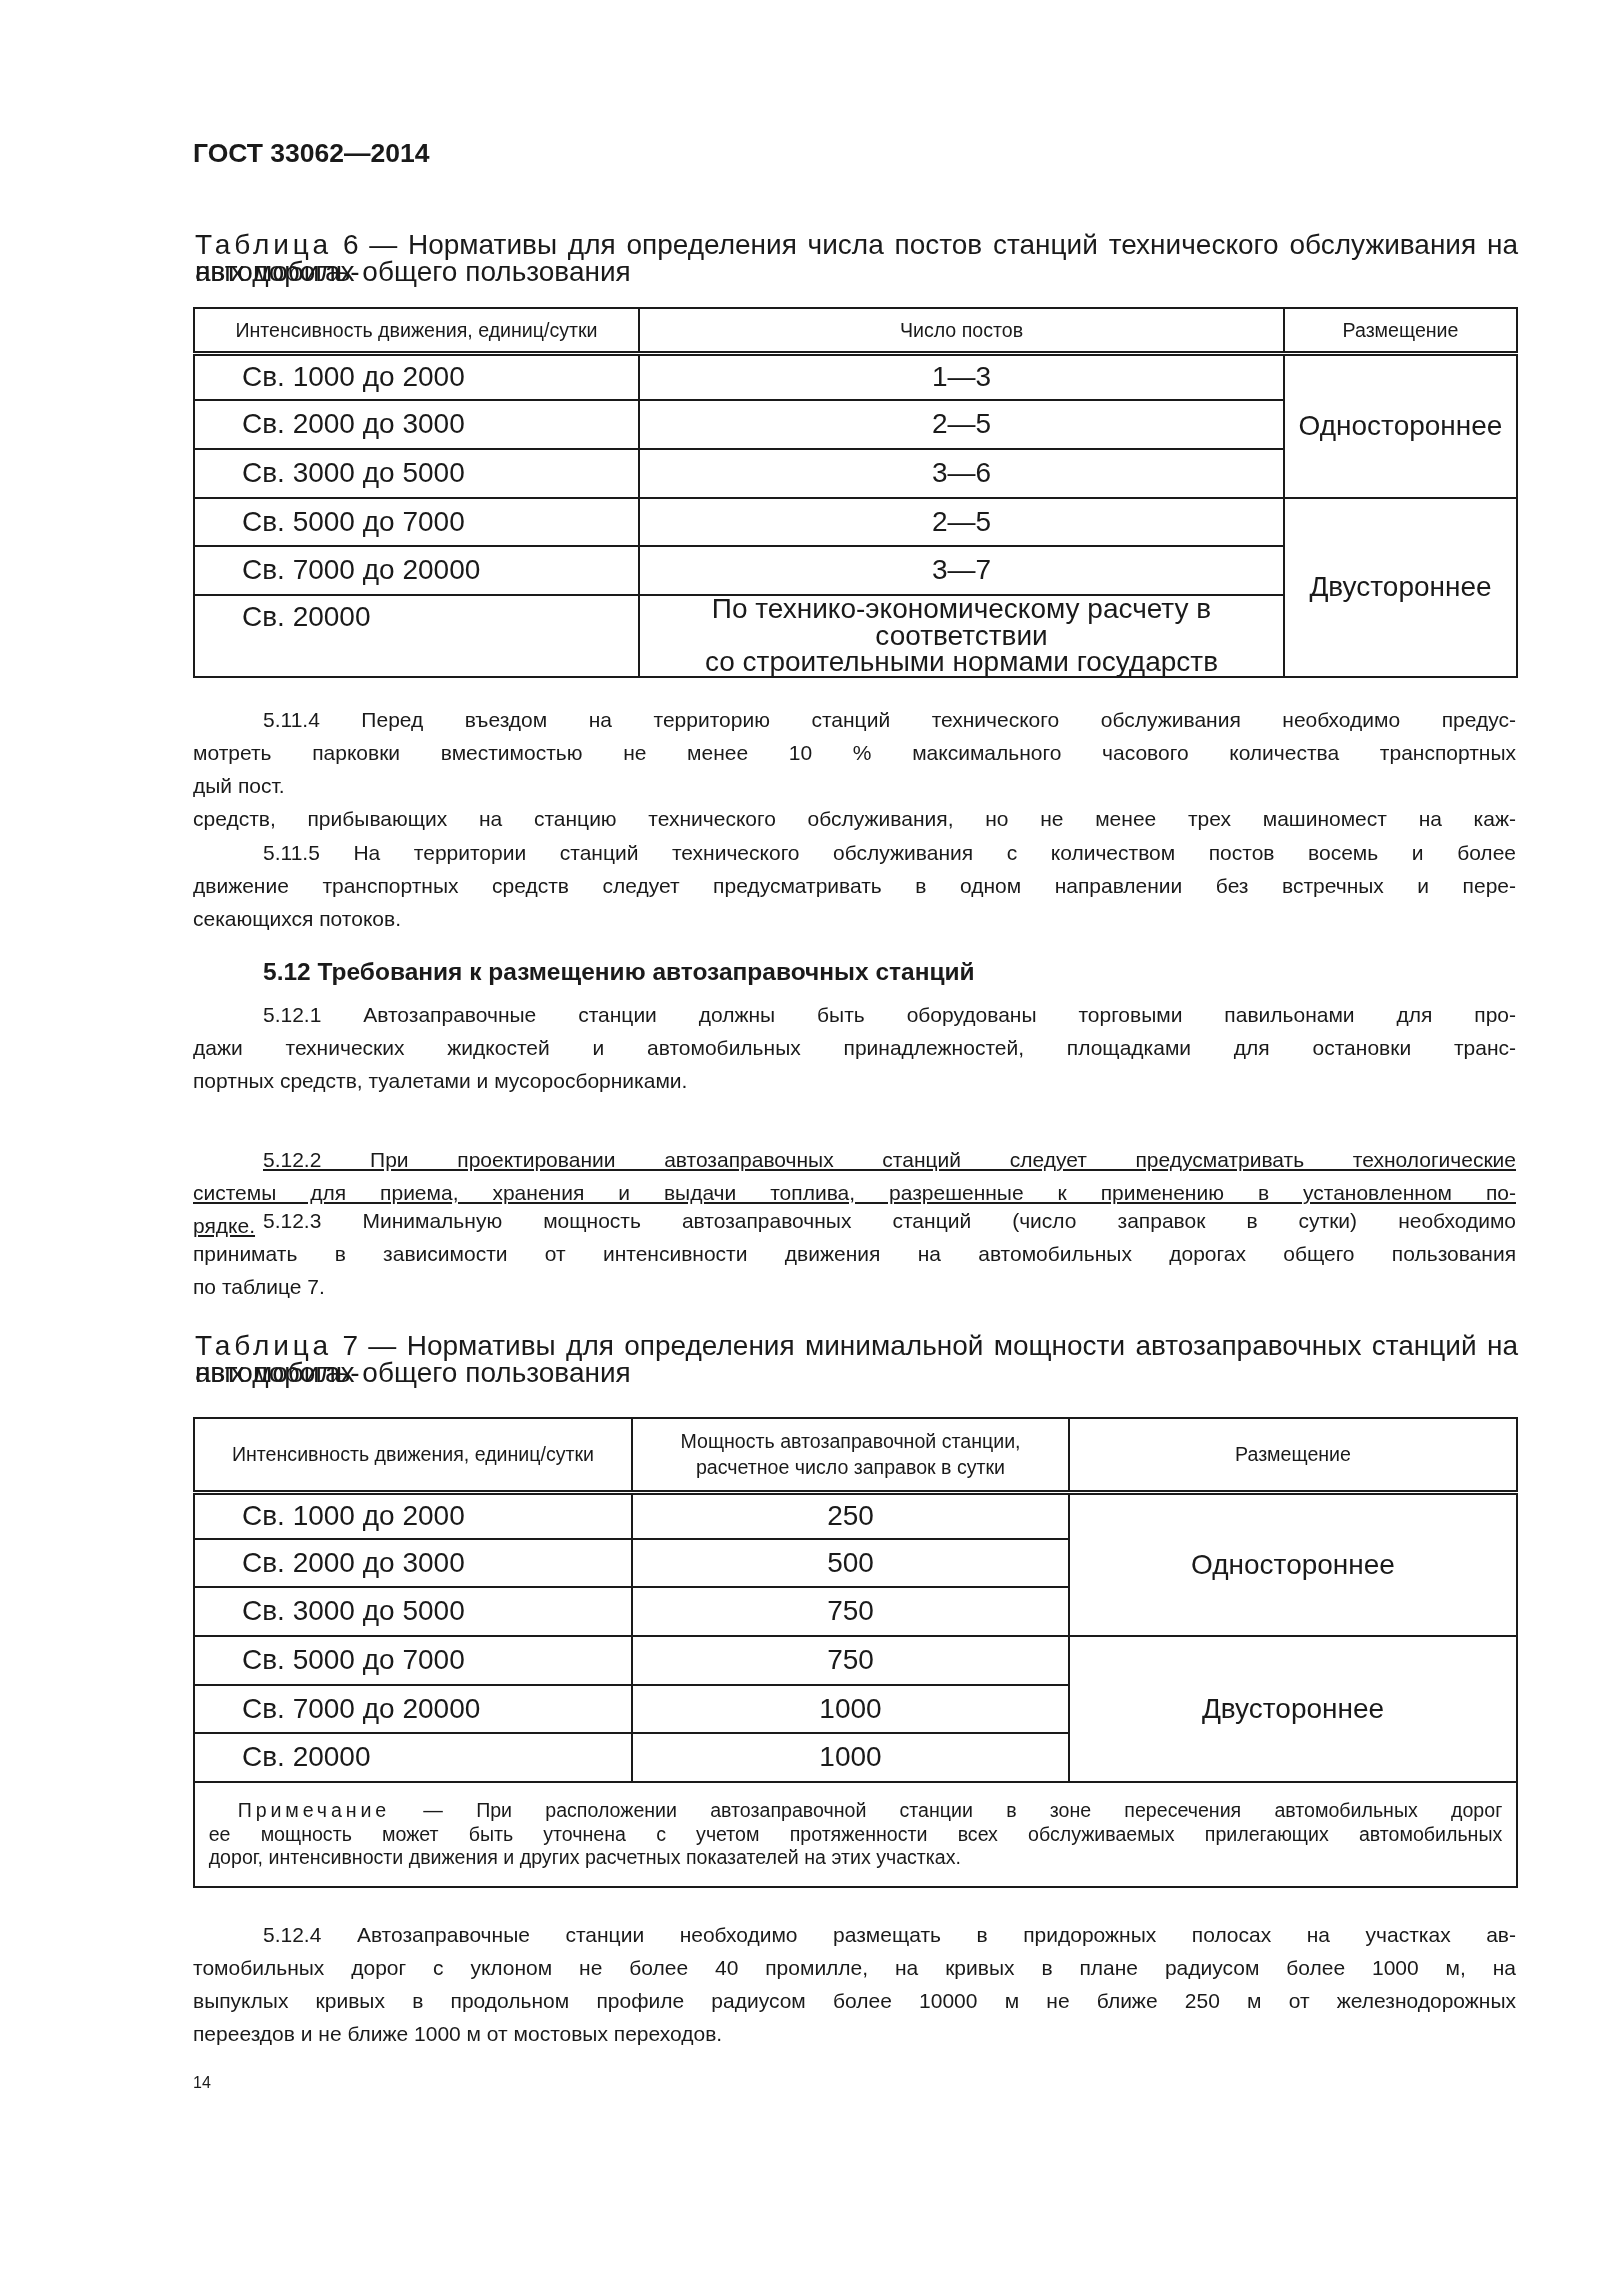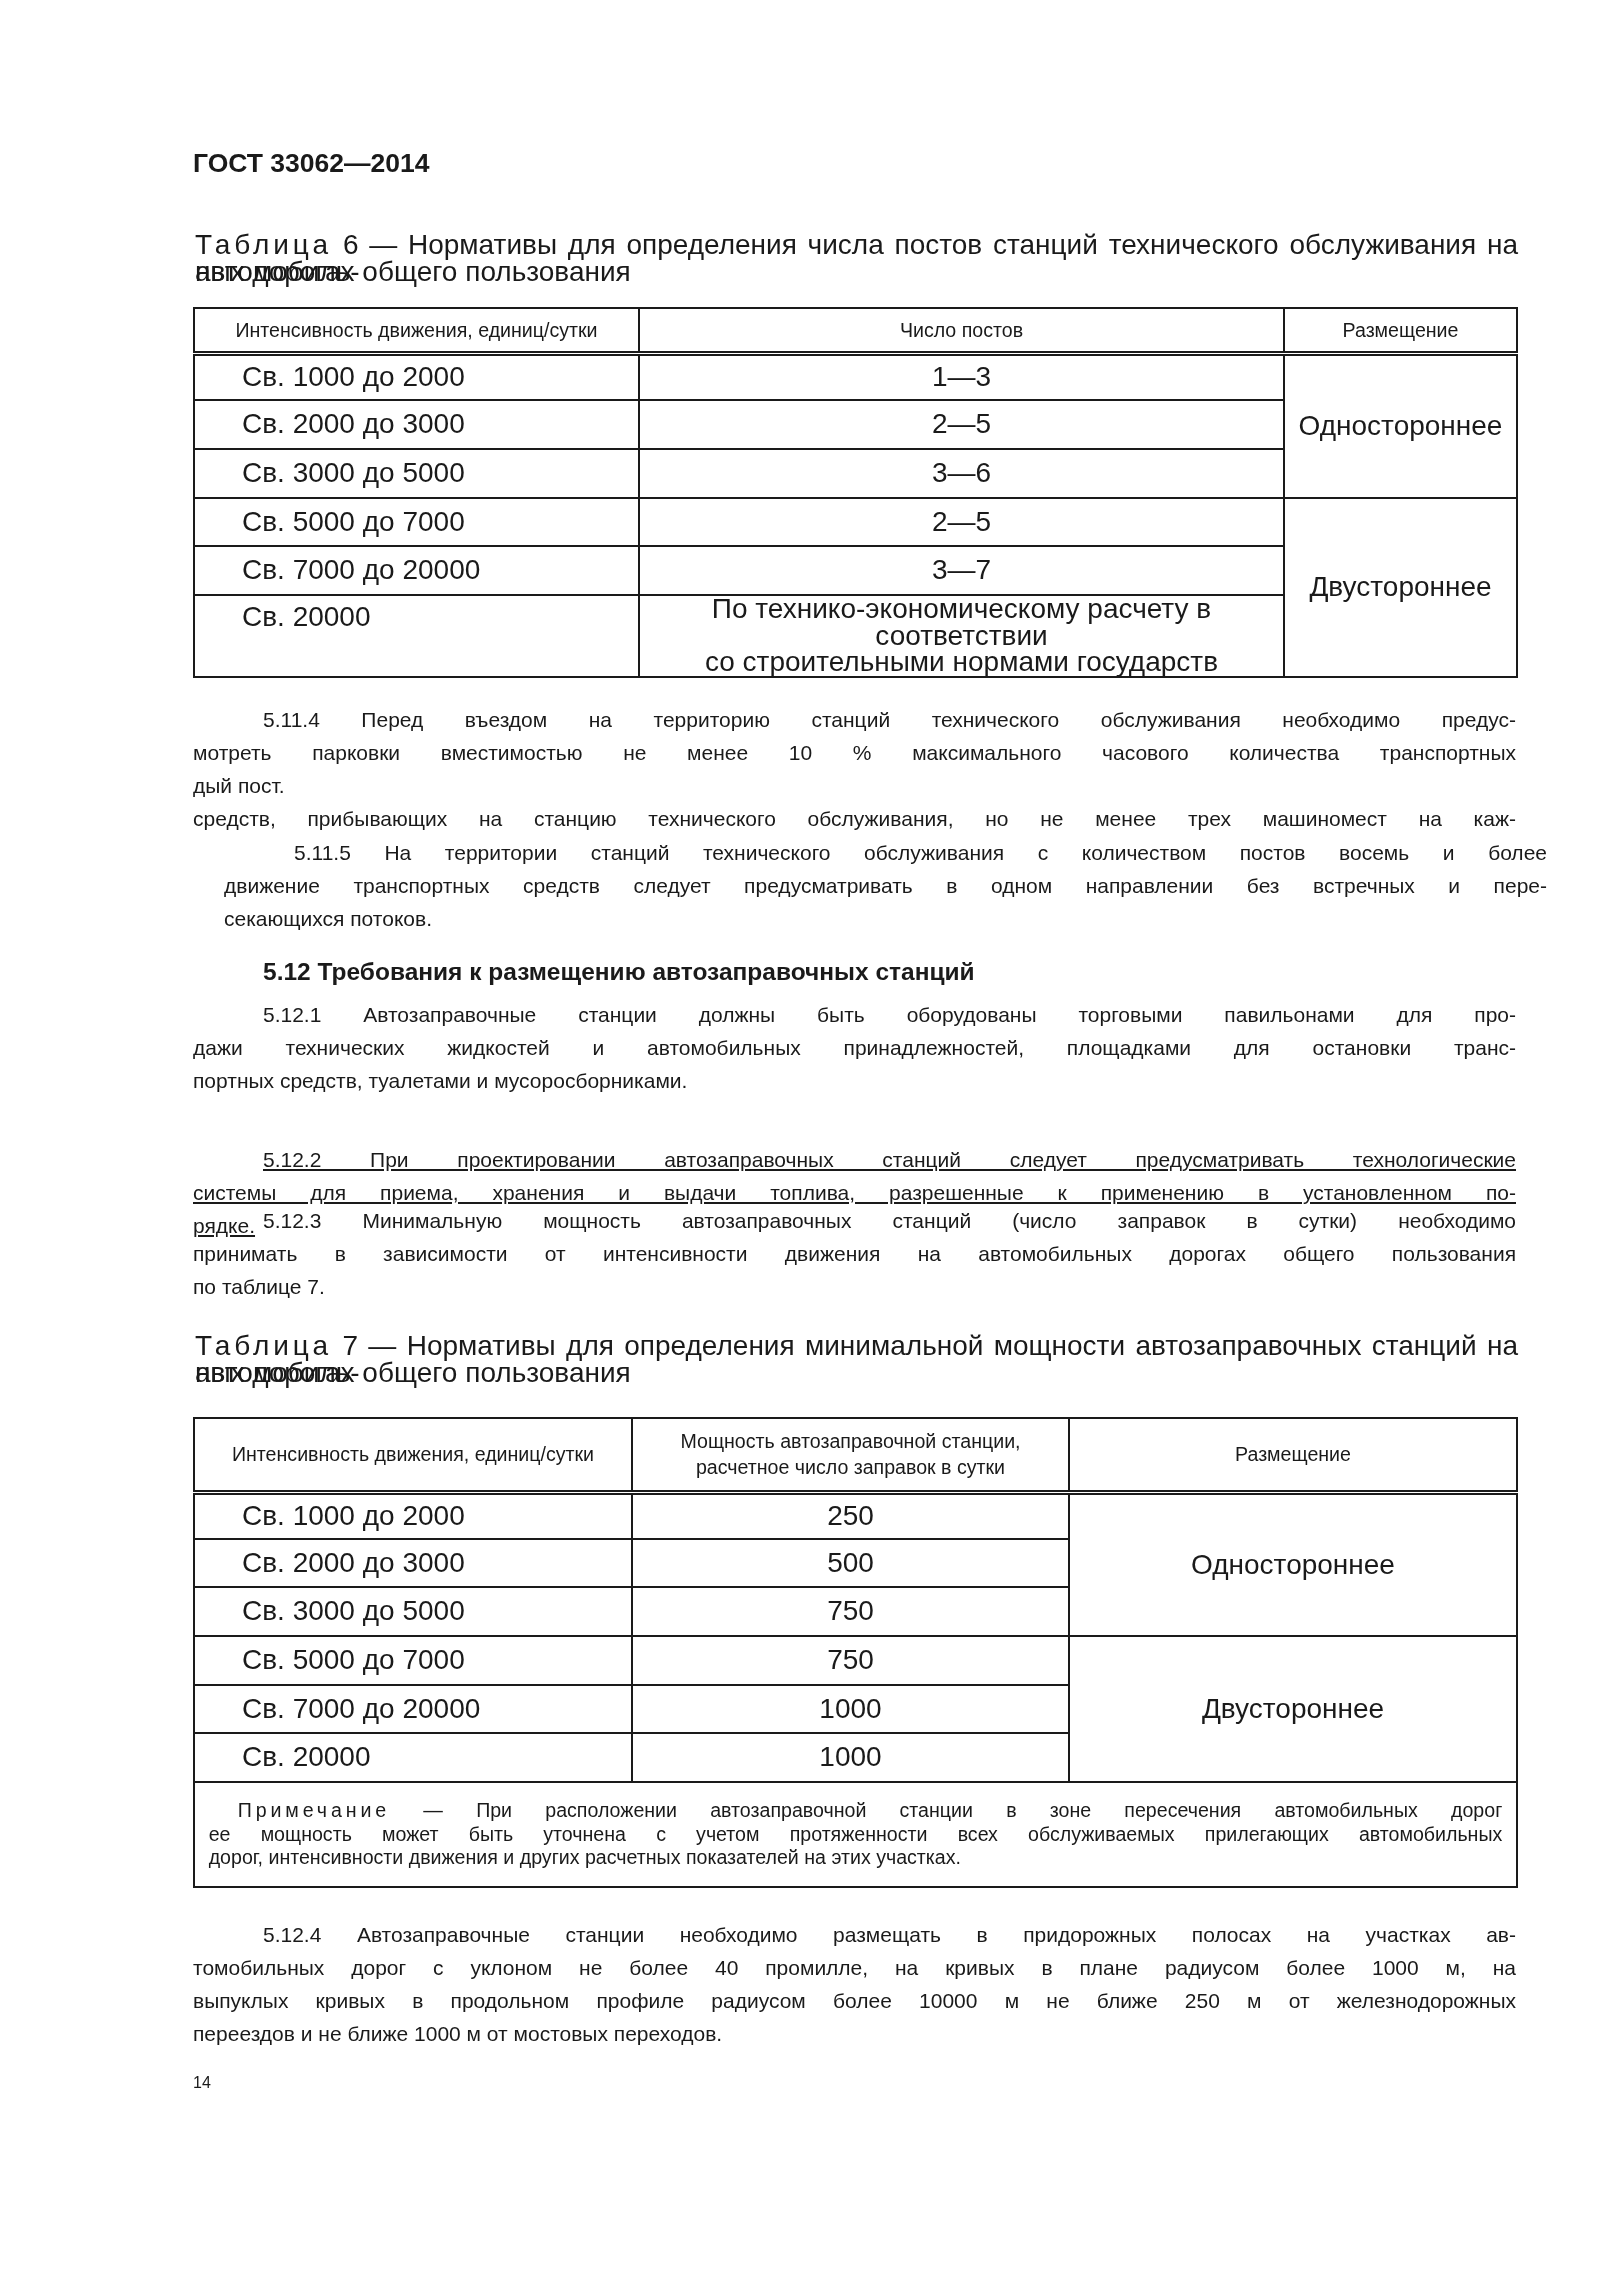--- a/index.html
+++ b/index.html
@@ -1,19 +1,19 @@
 <!DOCTYPE html>
 <html><head>
 <meta charset="utf-8">
 <style>
   html, body { margin: 0; padding: 0; background: #ffffff; }
   body { width: 1621px; height: 2293px; position: relative; overflow: hidden;
          font-family: "Liberation Sans", sans-serif; color: #1a1a1a; }
   .abs { position: absolute; }
-  .doc-header { left: 193px; top: 147px; font-size: 26.5px; font-weight: bold; line-height: 33px; white-space: nowrap; }
+  .doc-header { left: 193px; top: 137px; font-size: 26.5px; font-weight: bold; line-height: 33px; white-space: nowrap; }
   .caption { left: 187px; width: 1323px; font-size: 28px; line-height: 27.4px; margin-left: 8px; }
   .caption .line { display: block; white-space: nowrap; height: 27.4px; }
   .caption .line.just { text-align: justify; text-align-last: justify; white-space: normal; }
   .spaced { letter-spacing: 3.9px; }
 
   .para { left: 193px; width: 1323px; font-size: 21px; line-height: 33px; }
   .para .line { display: block; height: 33px; white-space: nowrap; overflow: visible; }
   .para .line.just { text-align: justify; text-align-last: justify; white-space: normal; }
   .para .line.indent { padding-left: 70px; }
 
@@ -88,21 +88,21 @@
   </tr>
 </tbody>
   </table>
 
 <div class="abs para" style="top:703px;">
   <span class="line just indent">5.11.4 Перед въездом на территорию станций технического обслуживания необходимо предус-</span>
   <span class="line just">мотреть парковки вместимостью не менее 10 % максимального часового количества транспортных</span>
   <span class="line">дый пост.</span>
   <span class="line just">средств, прибывающих на станцию технического обслуживания, но не менее трех машиномест на каж-</span>
 </div>
-<div class="abs para" style="top:836px;margin-left:31px;">
+<div class="abs para" style="top:836px;">
   <span class="line just indent">5.11.5 На территории станций технического обслуживания с количеством постов восемь и более</span>
   <span class="line just">движение транспортных средств следует предусматривать в одном направлении без встречных и пере-</span>
   <span class="line">секающихся потоков.</span>
 </div>
 
 <div class="abs heading" style="top:955px;">5.12 Требования к размещению автозаправочных станций</div>
 
 <div class="abs para" style="top:998px;">
   <span class="line just indent">5.12.1 Автозаправочные станции должны быть оборудованы торговыми павильонами для про-</span>
   <span class="line just">дажи технических жидкостей и автомобильных принадлежностей, площадками для остановки транс-</span>

